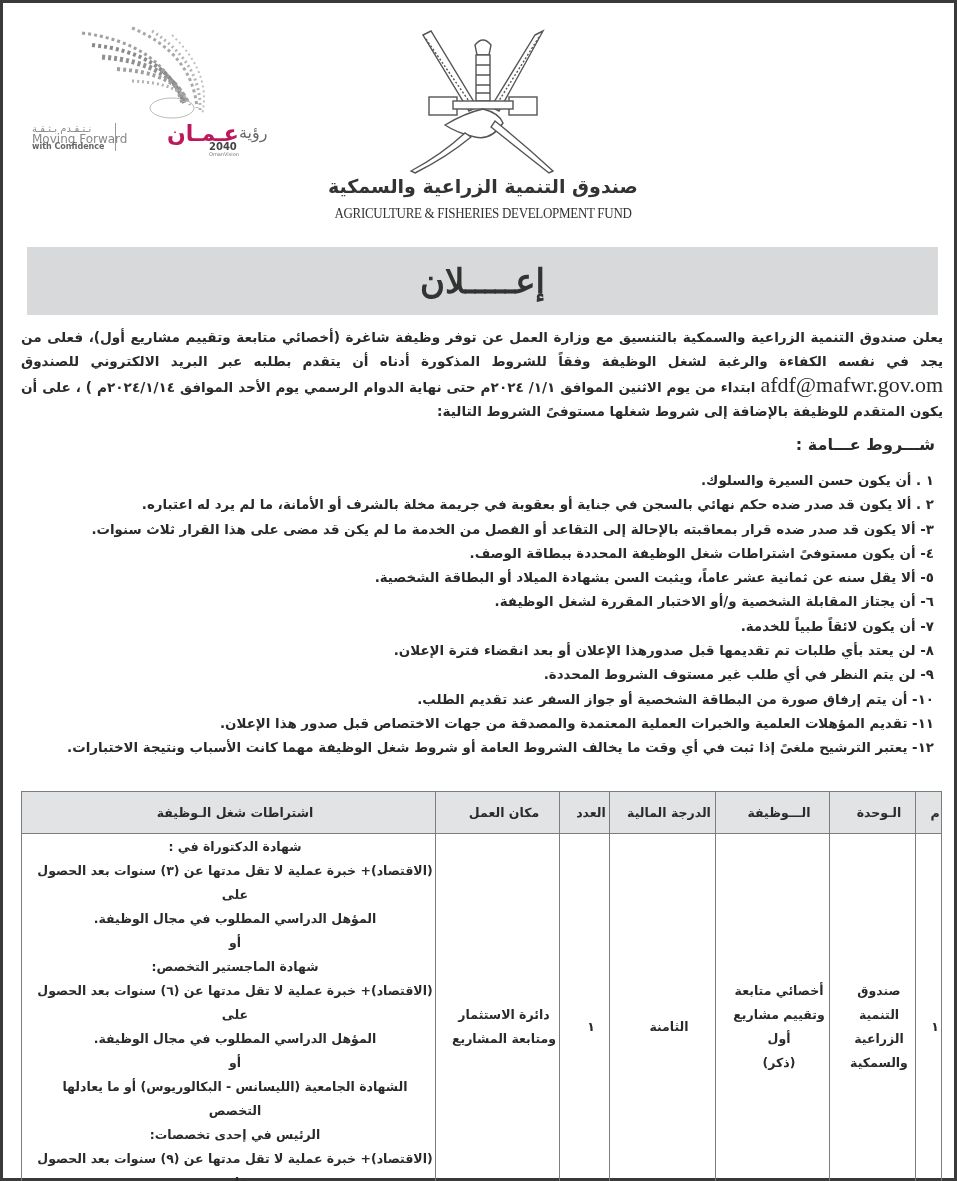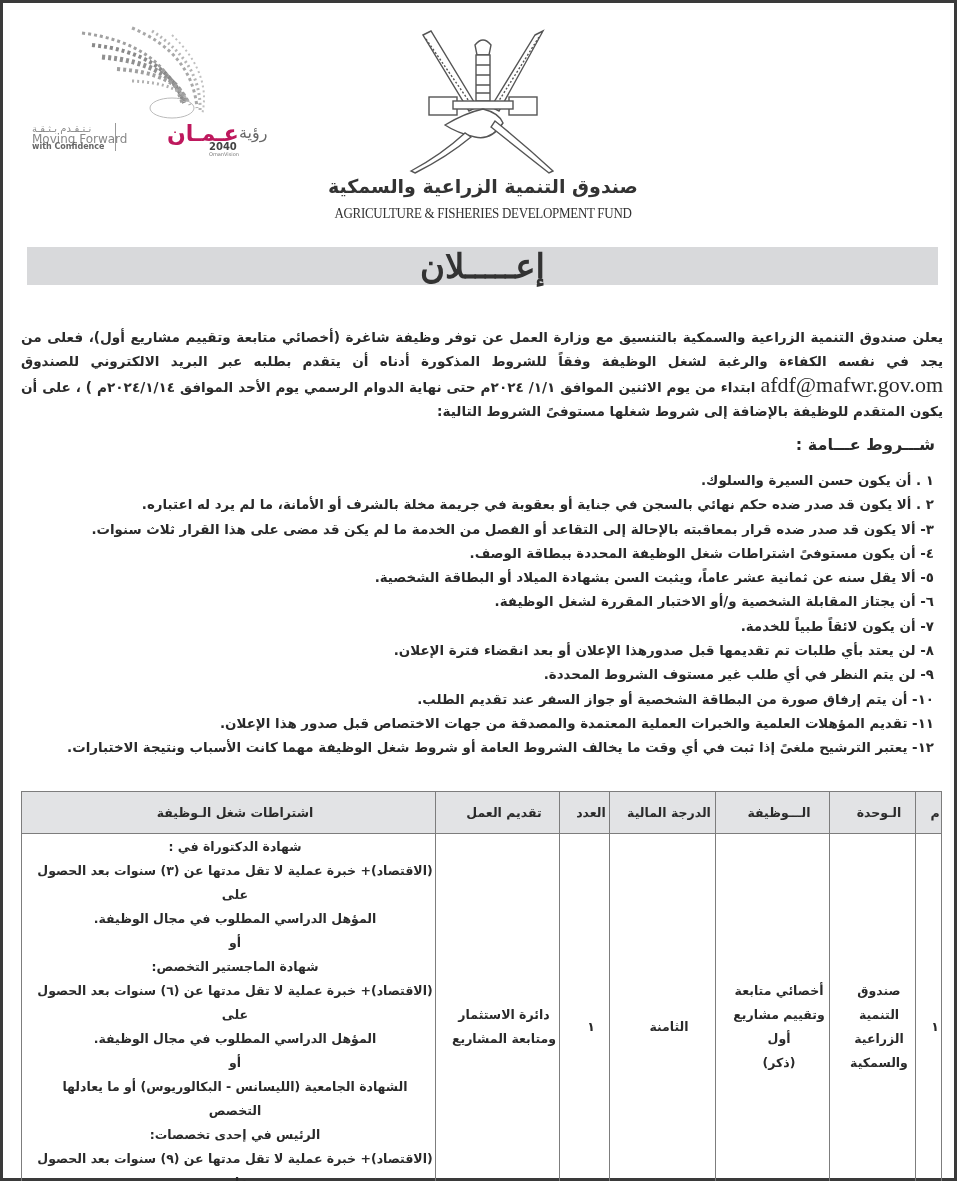--- a/index.html
+++ b/index.html
@@ -25,21 +25,21 @@
   .vision .ovs { position: absolute; left: 192px; top: 128px; font-size: 5px; color: #777; }
 
   
   .emblem { left: 392px; top: 12px; width: 176px; height: 160px; }
 
   .fund-ar { left: 300px; top: 172px; width: 360px; text-align: center; direction: rtl;
     font-family: "DejaVu Sans", sans-serif; font-weight: bold; font-size: 19px; color: #333; }
   .fund-en { left: 300px; top: 202px; width: 360px; text-align: center;
     font-family: "Liberation Serif", serif; font-size: 13px; color: #333; letter-spacing: -0.3px; transform: scaleY(1.15); }
 
-  .banner { left: 24px; top: 244px; width: 911px; height: 38px; background: #d8d9db;
+  .banner { left: 24px; top: 244px; width: 911px; height: 68px; background: #d8d9db;
     display: flex; align-items: center; justify-content: center; }
   .banner span { font-family: "DejaVu Serif", serif; font-weight: bold; font-size: 34px; color: #333; direction: rtl; }
 
   .intro { left: 18px; top: 323px; width: 922px; direction: rtl; text-align: justify;
     font-size: 13.6px; font-weight: bold; line-height: 23.5px; color: #2a2a2a; }
   .intro .email { font-family: "Liberation Serif", serif; font-weight: normal; font-size: 22px; unicode-bidi: embed; direction: ltr; }
 
   .conds-title { left: 600px; top: 432px; width: 332px; direction: rtl; text-align: right;
     font-size: 16px; font-weight: bold; color: #2a2a2a; }
   .conds { right: 20px; top: 466px; width: 900px; margin: 0; padding: 0; list-style: none; direction: rtl; }
@@ -145,21 +145,21 @@
       <col style="width:124px">
       <col>
     </colgroup>
     <thead>
       <tr>
         <th>م</th>
         <th>الـوحدة</th>
         <th>الـــوظيفة</th>
         <th>الدرجة المالية</th>
         <th>العدد</th>
-        <th>تقديم العمل</th>
+        <th>مكان العمل</th>
         <th>اشتراطات شغل الـوظيفة</th>
       </tr>
     </thead>
     <tbody>
       <tr>
         <td>١</td>
         <td>
           <span class="req-line">صندوق</span>
           <span class="req-line">التنمية</span>
           <span class="req-line">الزراعية</span>

